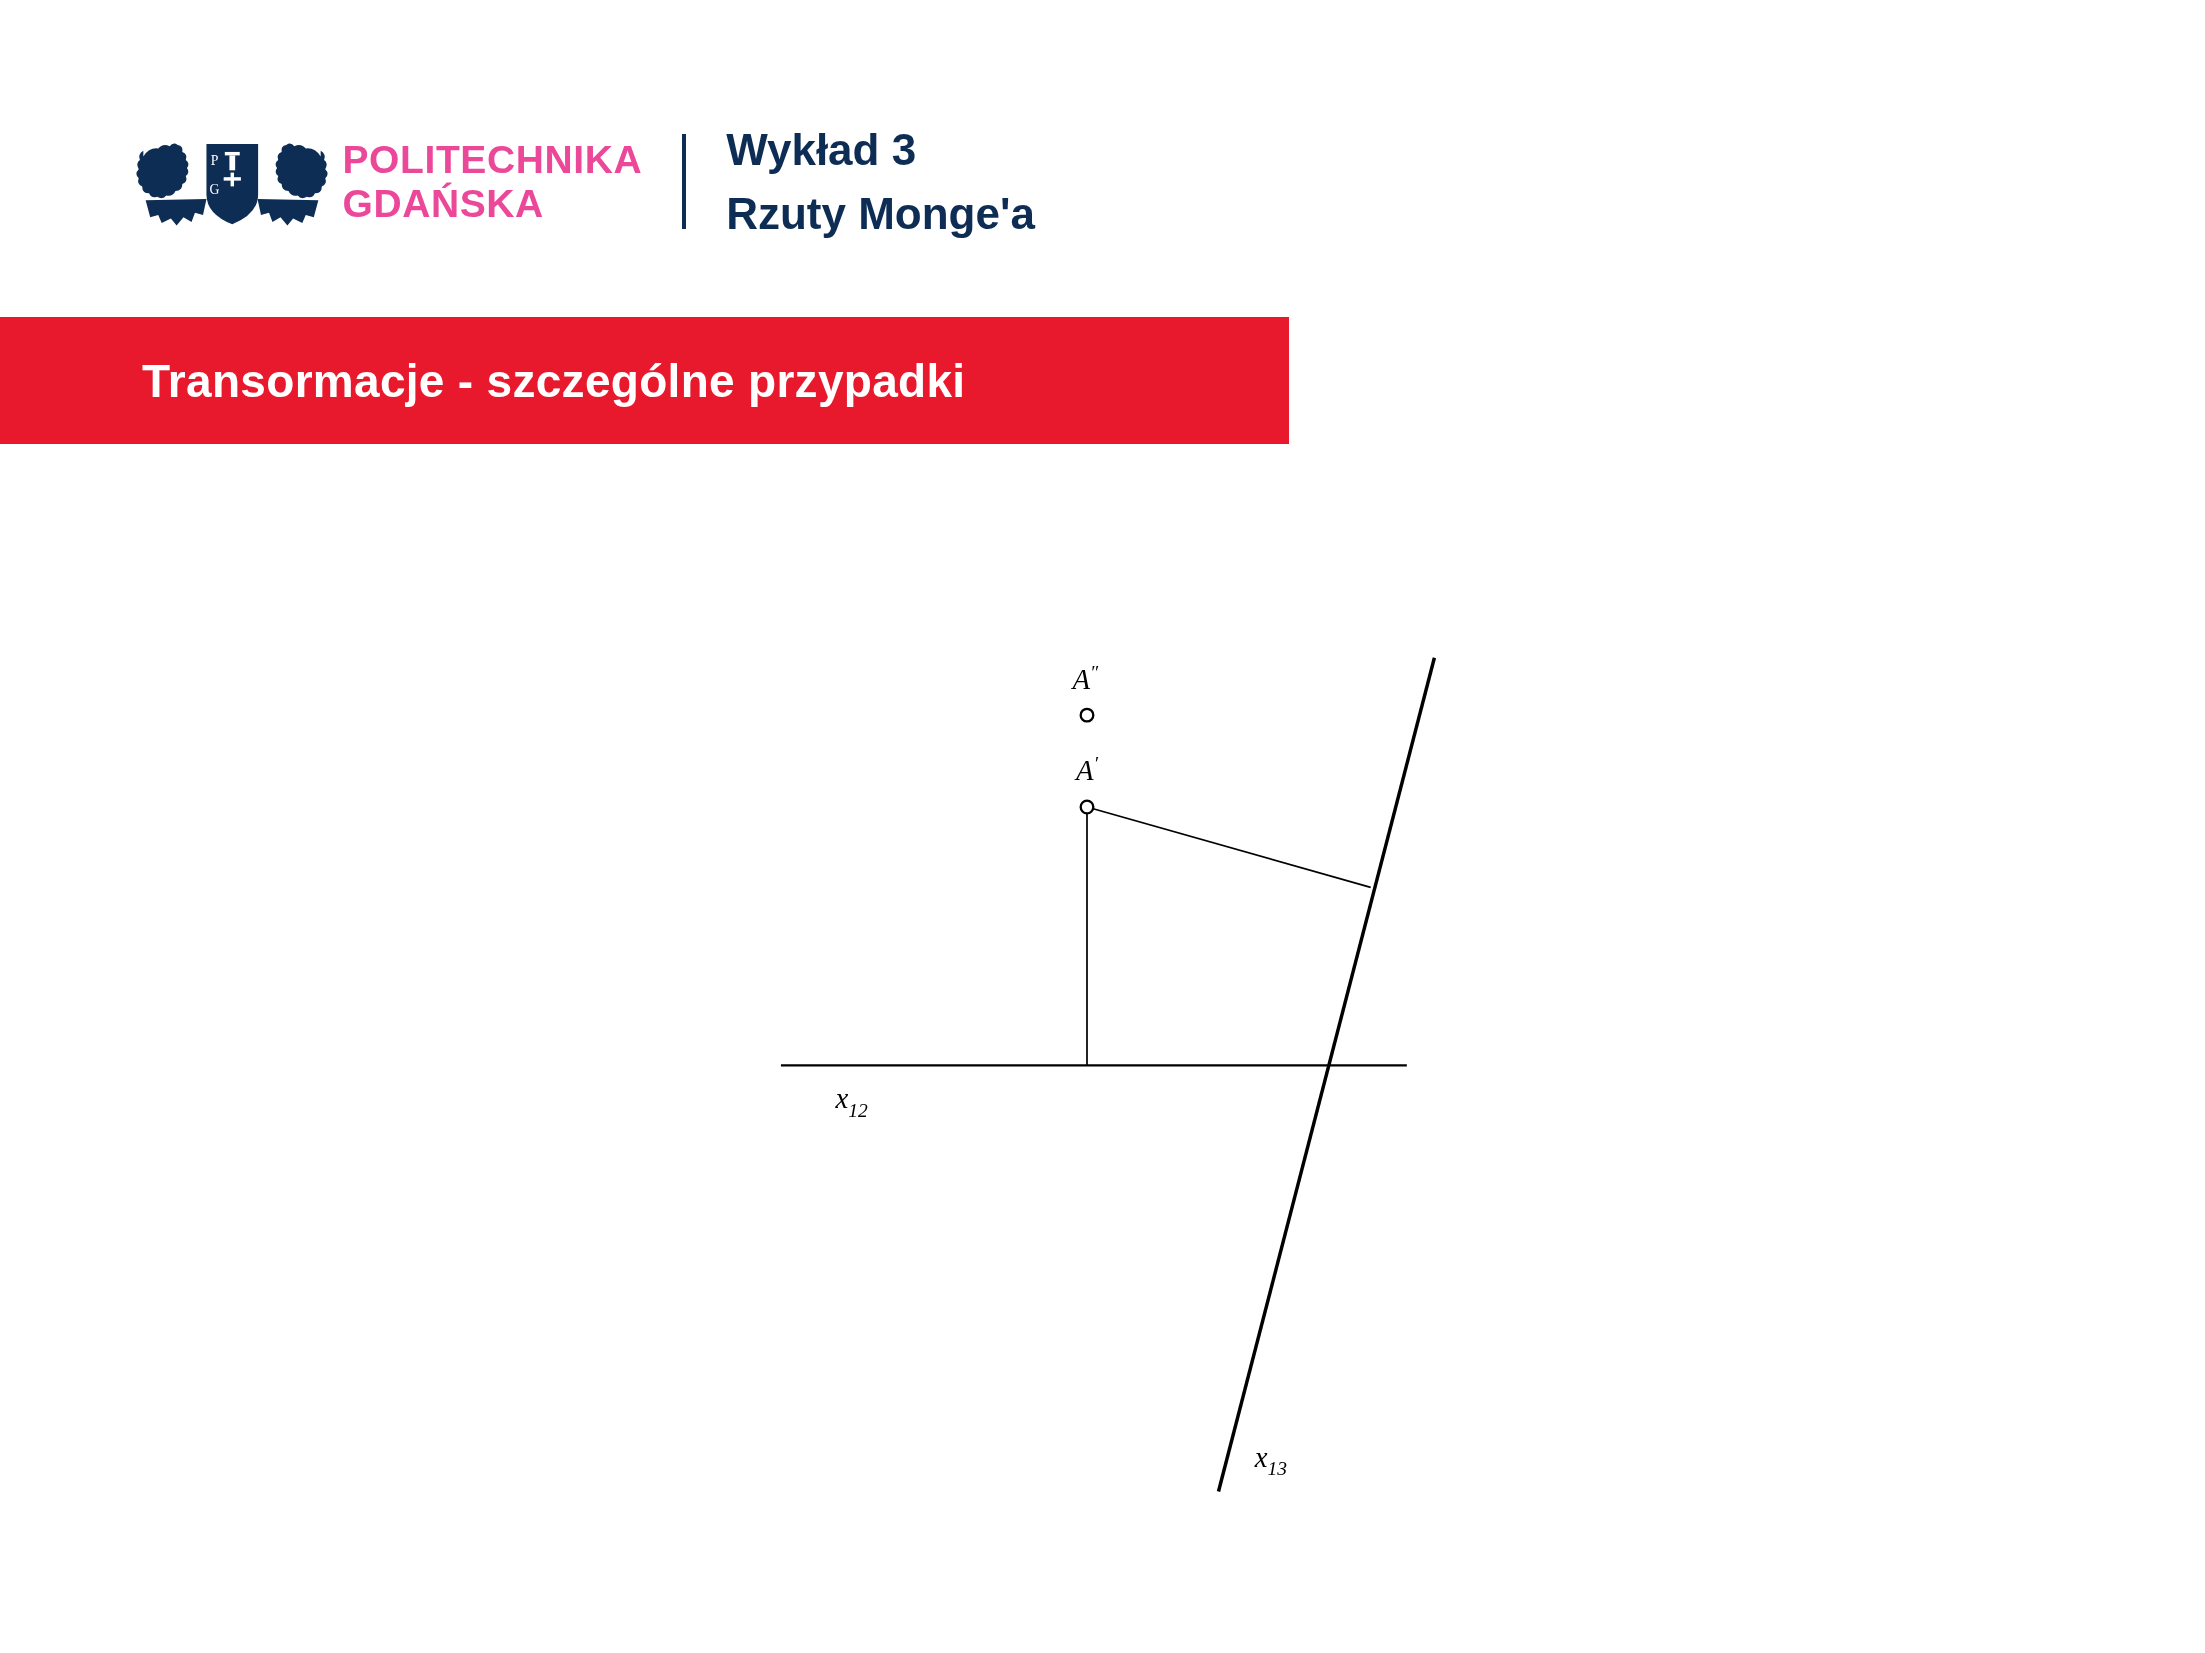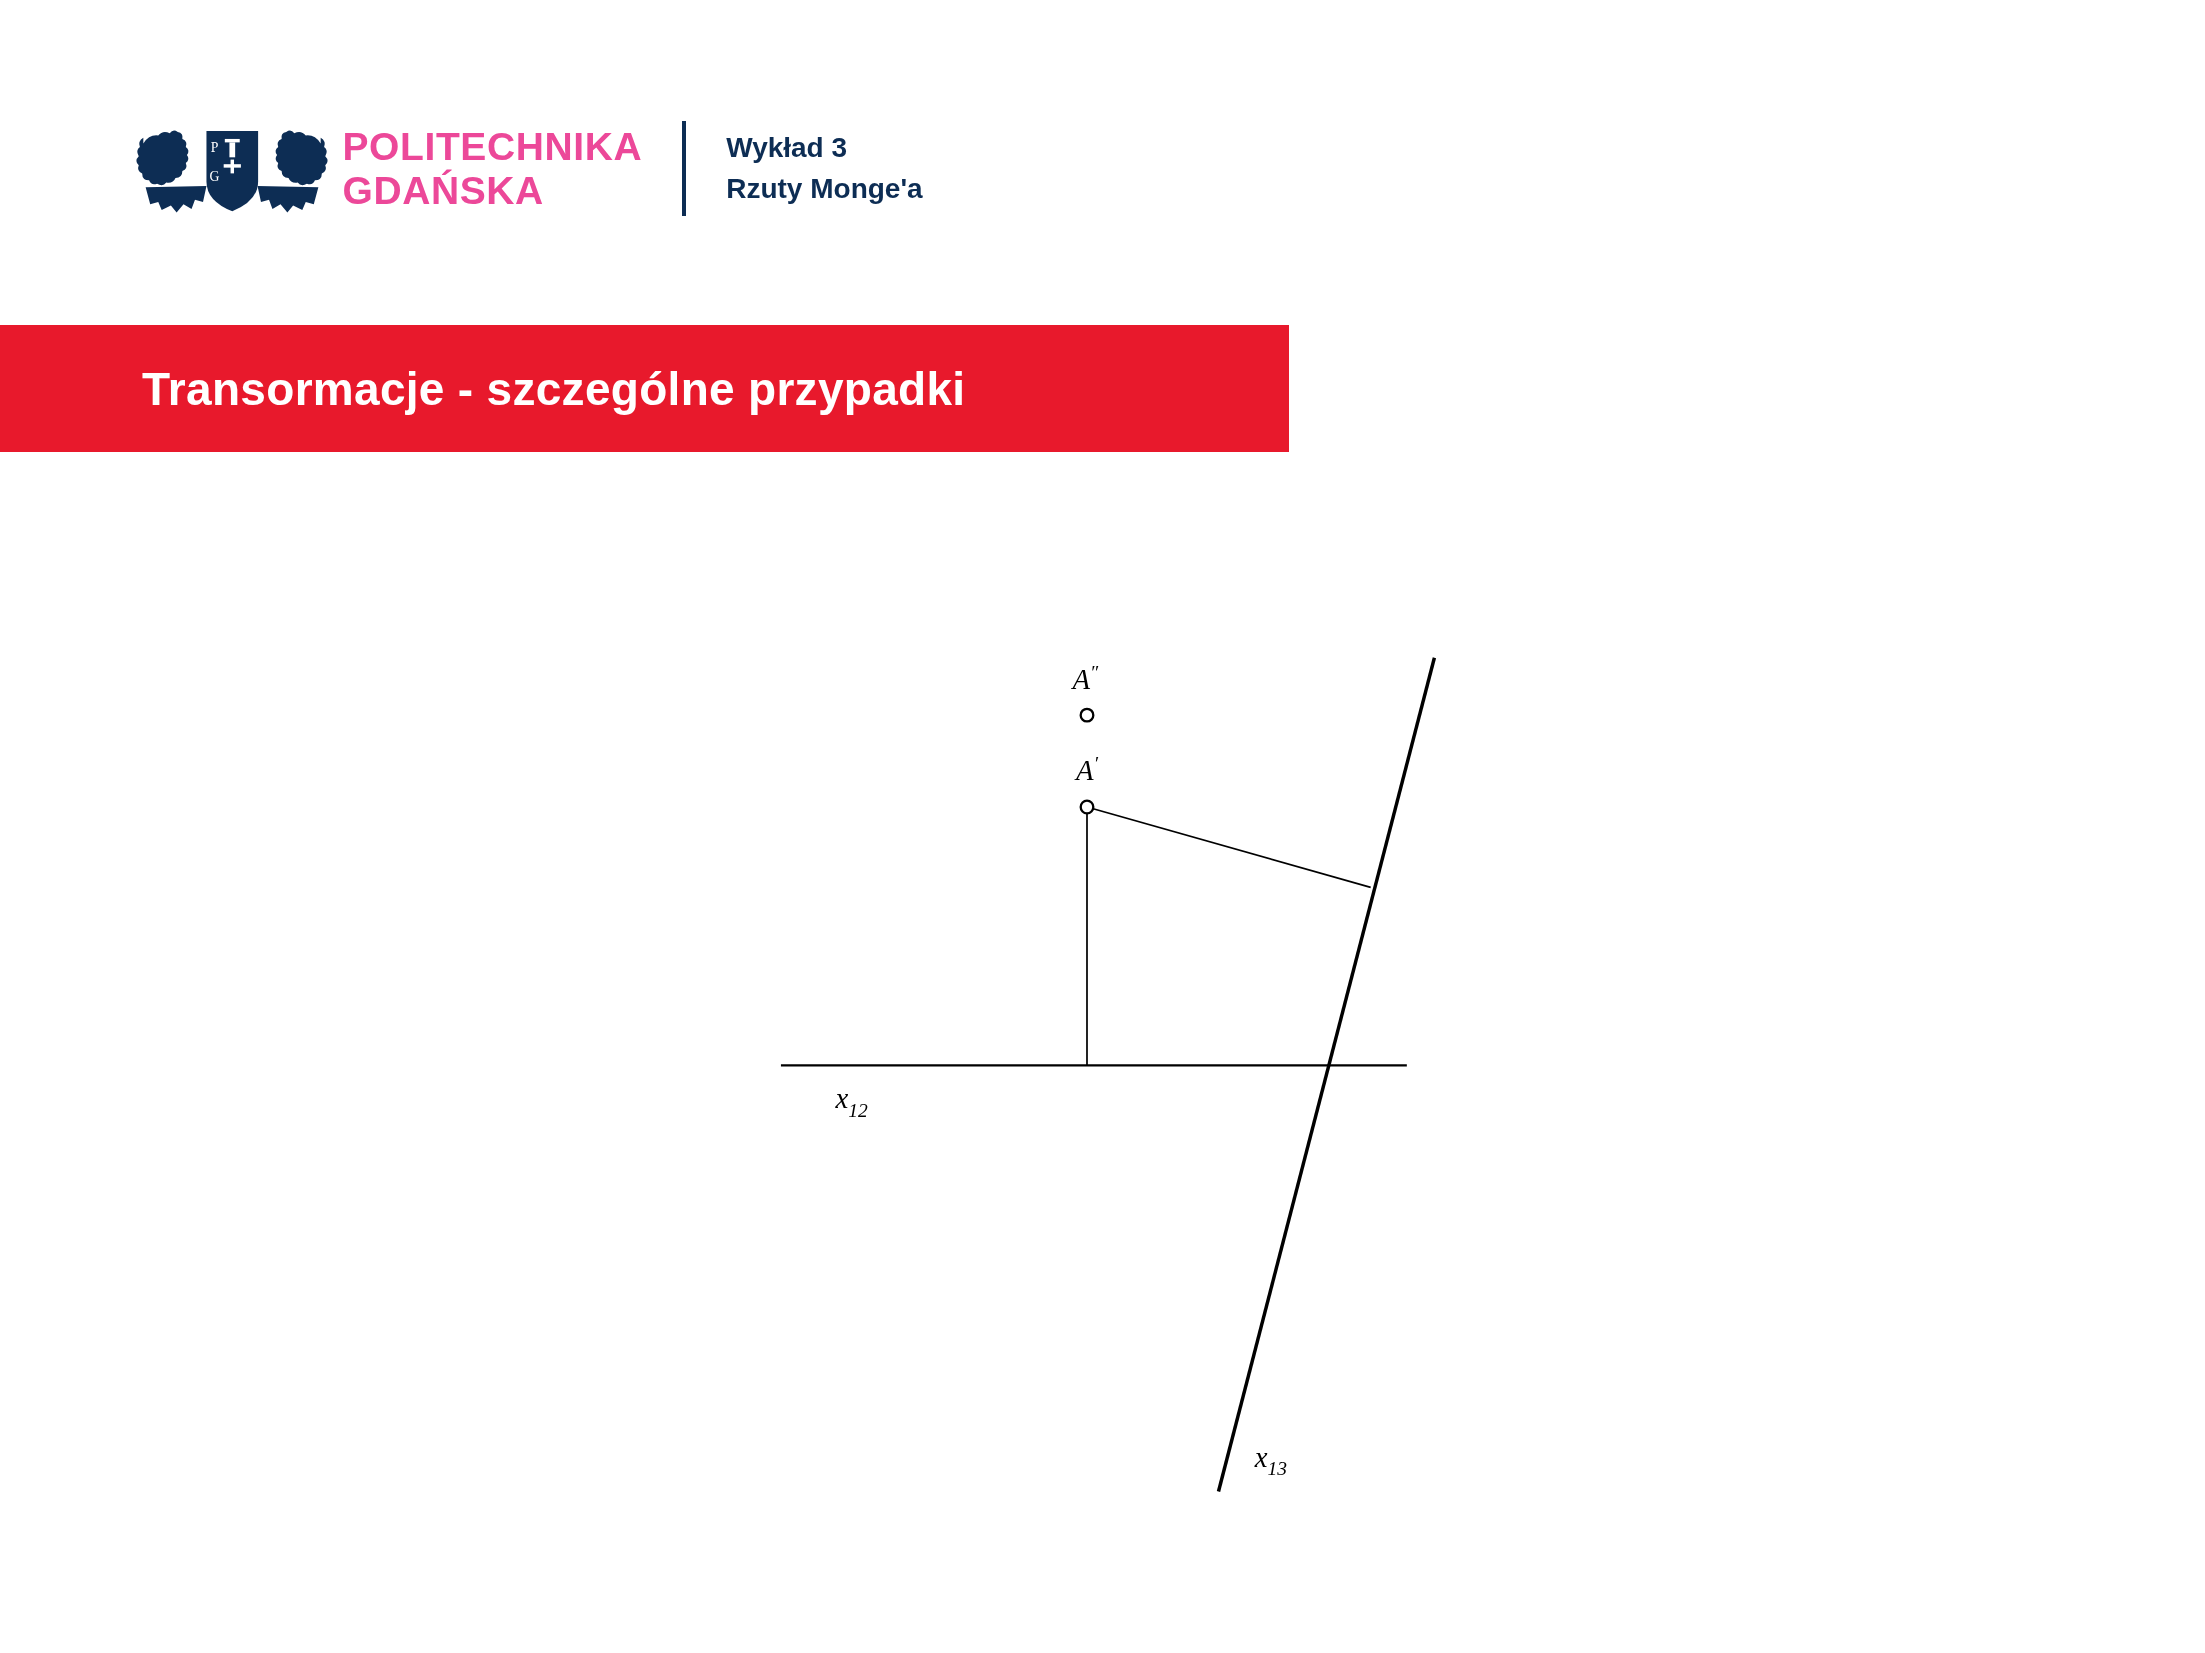--- a/index.html
+++ b/index.html
@@ -49,29 +49,29 @@
   .divider-bar {
     width: 4px;
     height: 95px;
     background: #0d2d54;
     margin-left: 40px;
     margin-right: 40px;
   }
   .lecture-block {
     color: #0d2d54;
     font-weight: bold;
-    font-size: 28px;
+    font-size: 44px;
     line-height: 1.45;
   }
 
   
   .title-banner {
     position: absolute;
     left: 0;
-    top: 325px;
+    top: 317px;
     width: 1289px;
     height: 127px;
     background: #e8192c;
     display: flex;
     align-items: center;
   }
   .title-text {
     color: #ffffff;
     font-size: 46px;
     font-weight: bold;

